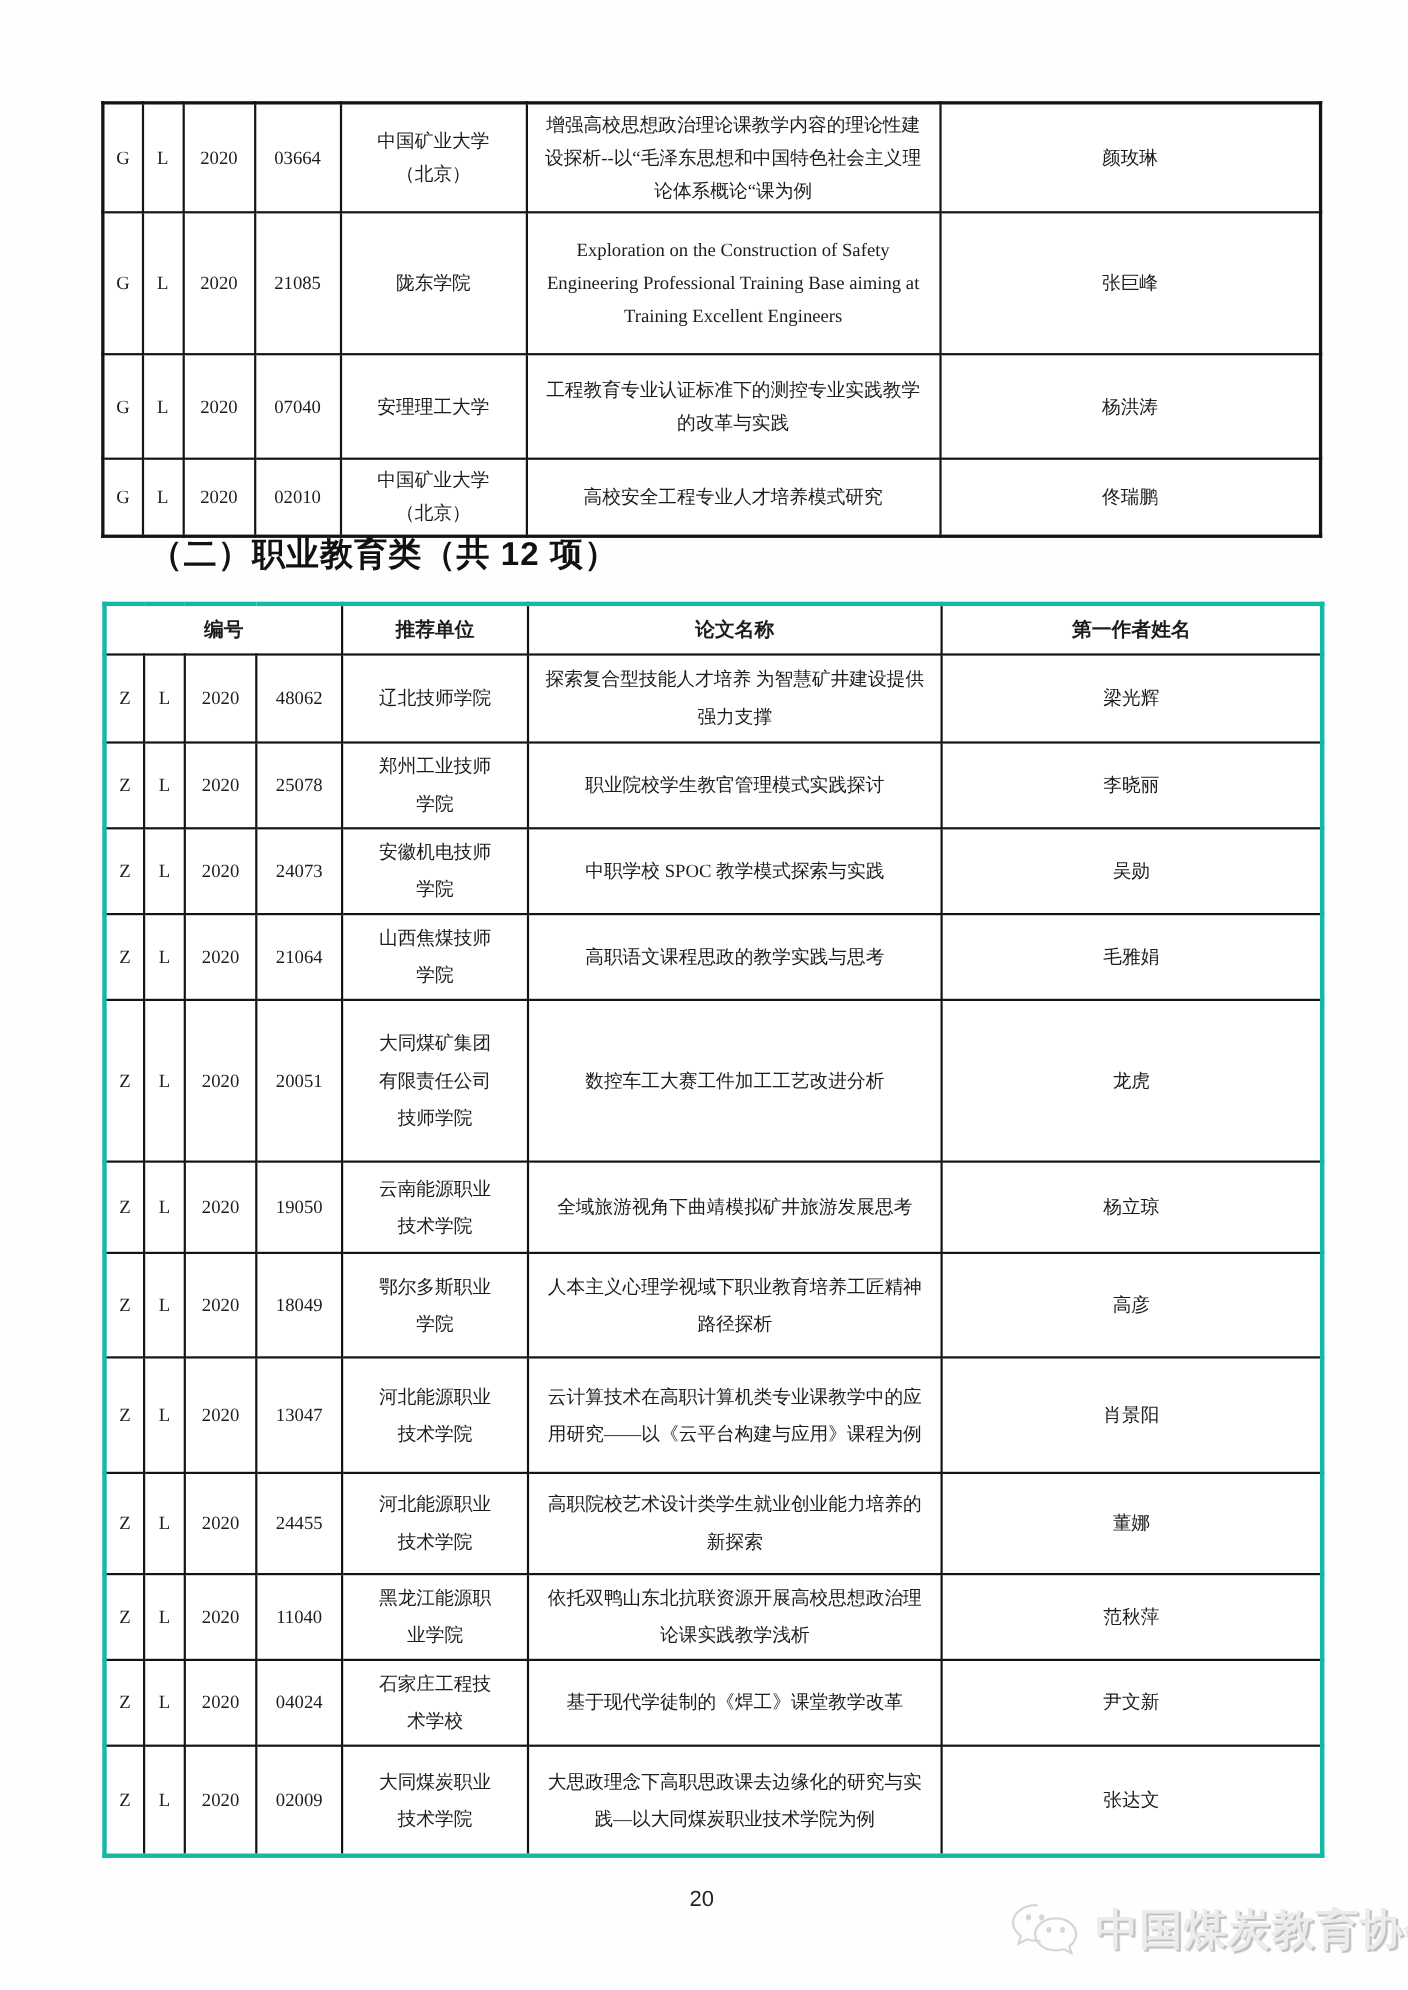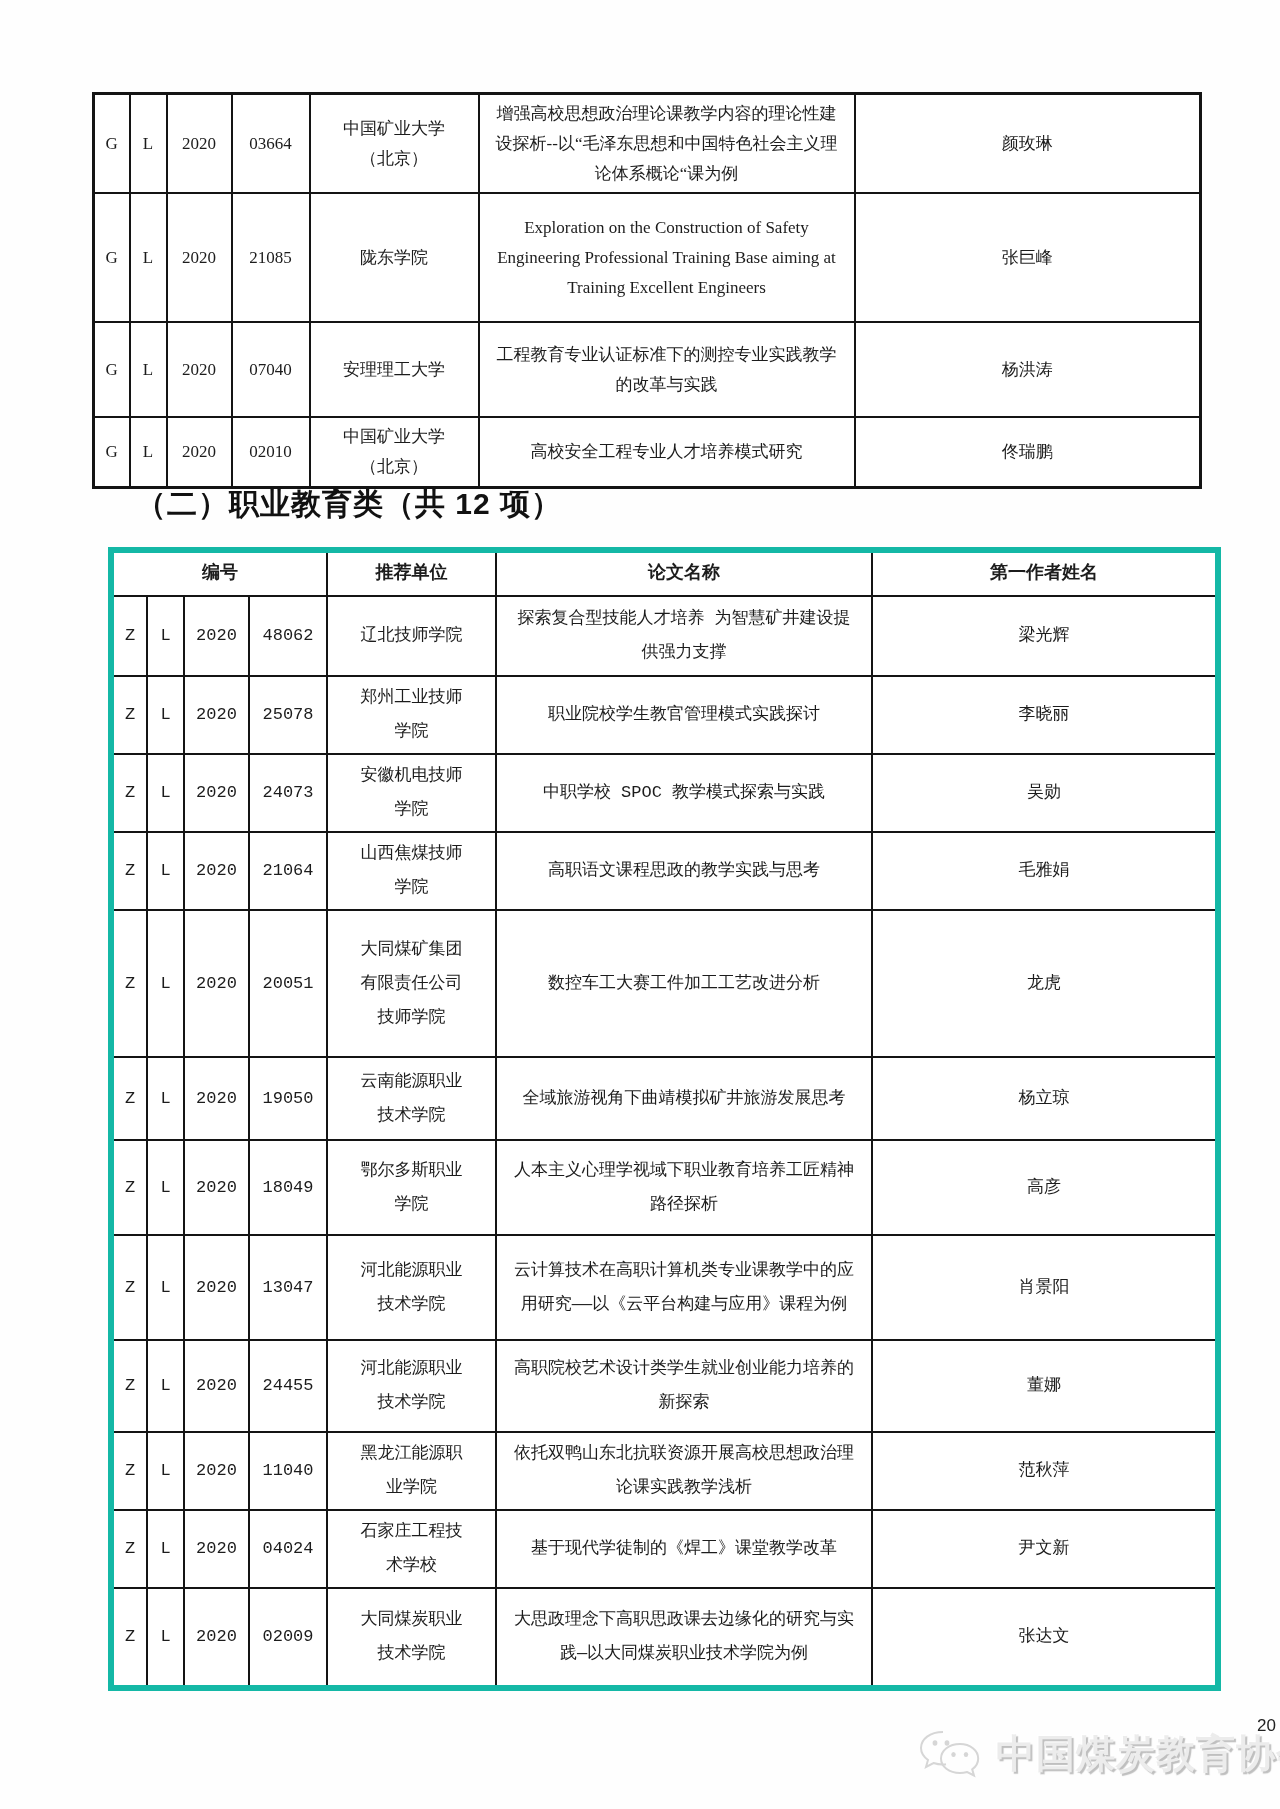--- a/index.html
+++ b/index.html
@@ -11,36 +11,36 @@
   .doc-table{
     position:absolute;border-collapse:collapse;table-layout:fixed;
     background:#fff;
   }
   .doc-table td{
     border:2px solid #141414;text-align:center;vertical-align:middle;
     font-size:17px;padding:2px 4px;word-break:break-word;
   }
   #table1{left:92px;top:92px;width:1107px;border:3px solid #141414;}
   #table1 td{line-height:1.75;}
-  #table2{left:108px;top:547px;width:1107px;border:6px solid #14b8a6;font-family:Liberation Mono, monospace;}
+  #table2{left:93px;top:547px;width:1107px;border:4px solid #14b8a6;}
   #table2 td{line-height:2.0;}
   #table2 td.hdr{font-weight:bold;font-size:18px;line-height:1.4;}
   .doc-table td.unit{padding:4px 30px;}
   .doc-table td.title{padding:4px 12px;}
   #section-heading{
     position:absolute;left:88px;top:484px;
     font-family:"Liberation Sans","DejaVu Sans",sans-serif;
     font-weight:bold;font-size:30px;color:#111;letter-spacing:1px;
     white-space:nowrap;
     margin-left:48px;
   }
   #page-number{
-    position:absolute;left:0;top:1716px;width:1276px;text-align:right;
+    position:absolute;left:0;top:1716px;width:1276px;text-align:center;
     font-family:"Liberation Sans","DejaVu Sans",sans-serif;
-    font-size:17px;color:#222;
+    font-size:20px;color:#222;
   }
   #watermark{
     position:absolute;left:916px;top:1724px;width:340px;height:60px;
     display:flex;align-items:center;
   }
   #watermark .wm-text{
     font-family:"Liberation Sans","DejaVu Sans",sans-serif;
     font-size:39px;font-weight:bold;color:#ececec;letter-spacing:1px;
     text-shadow:2px 2px 1px #bfbfbf,-1px -1px 0 #ffffff;
     white-space:nowrap;margin-left:10px;

